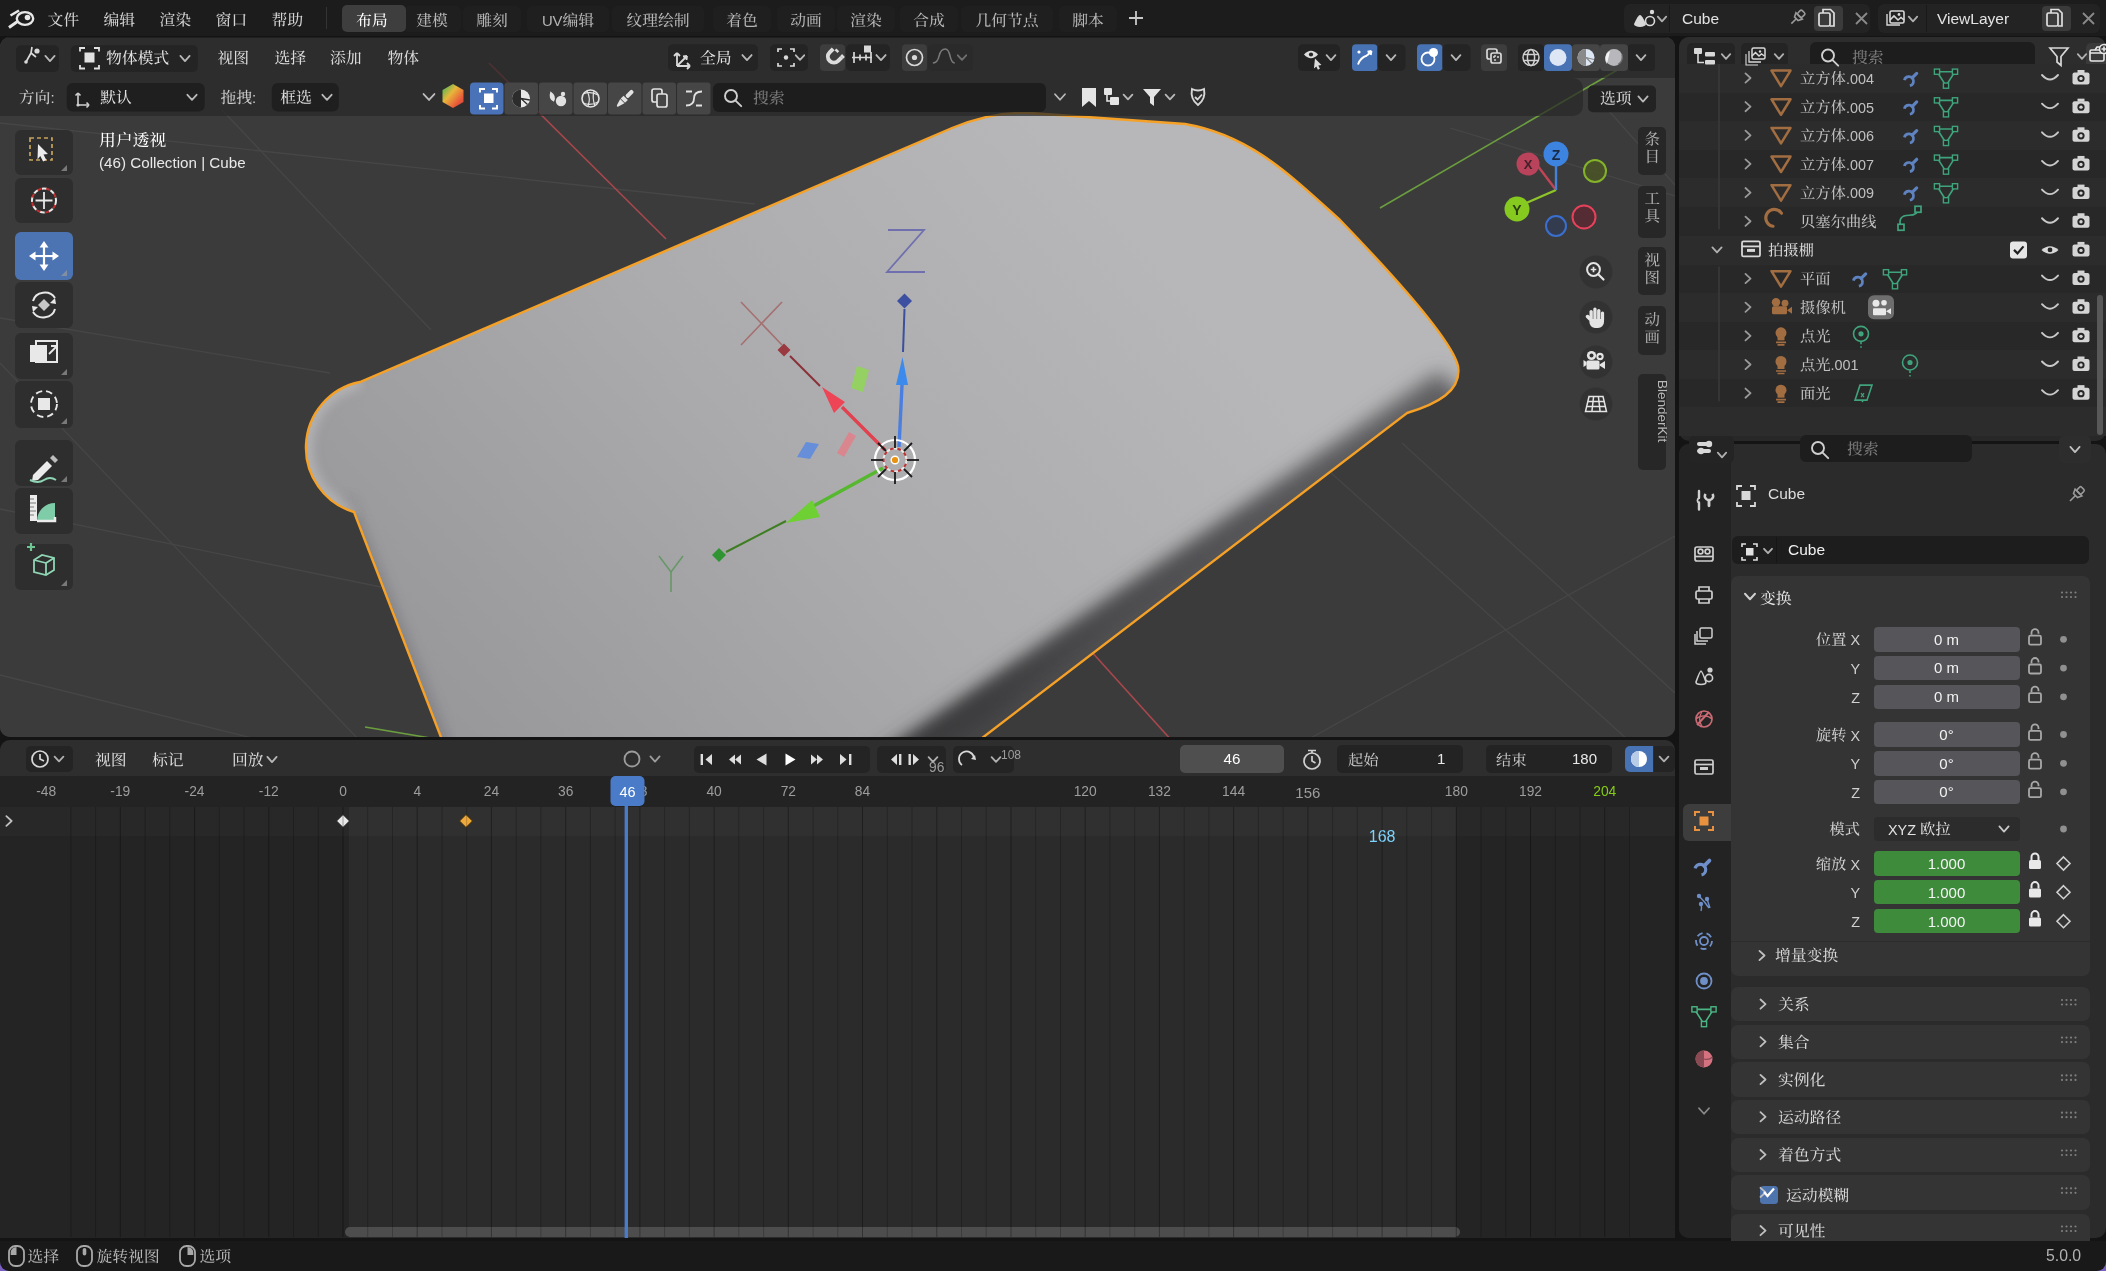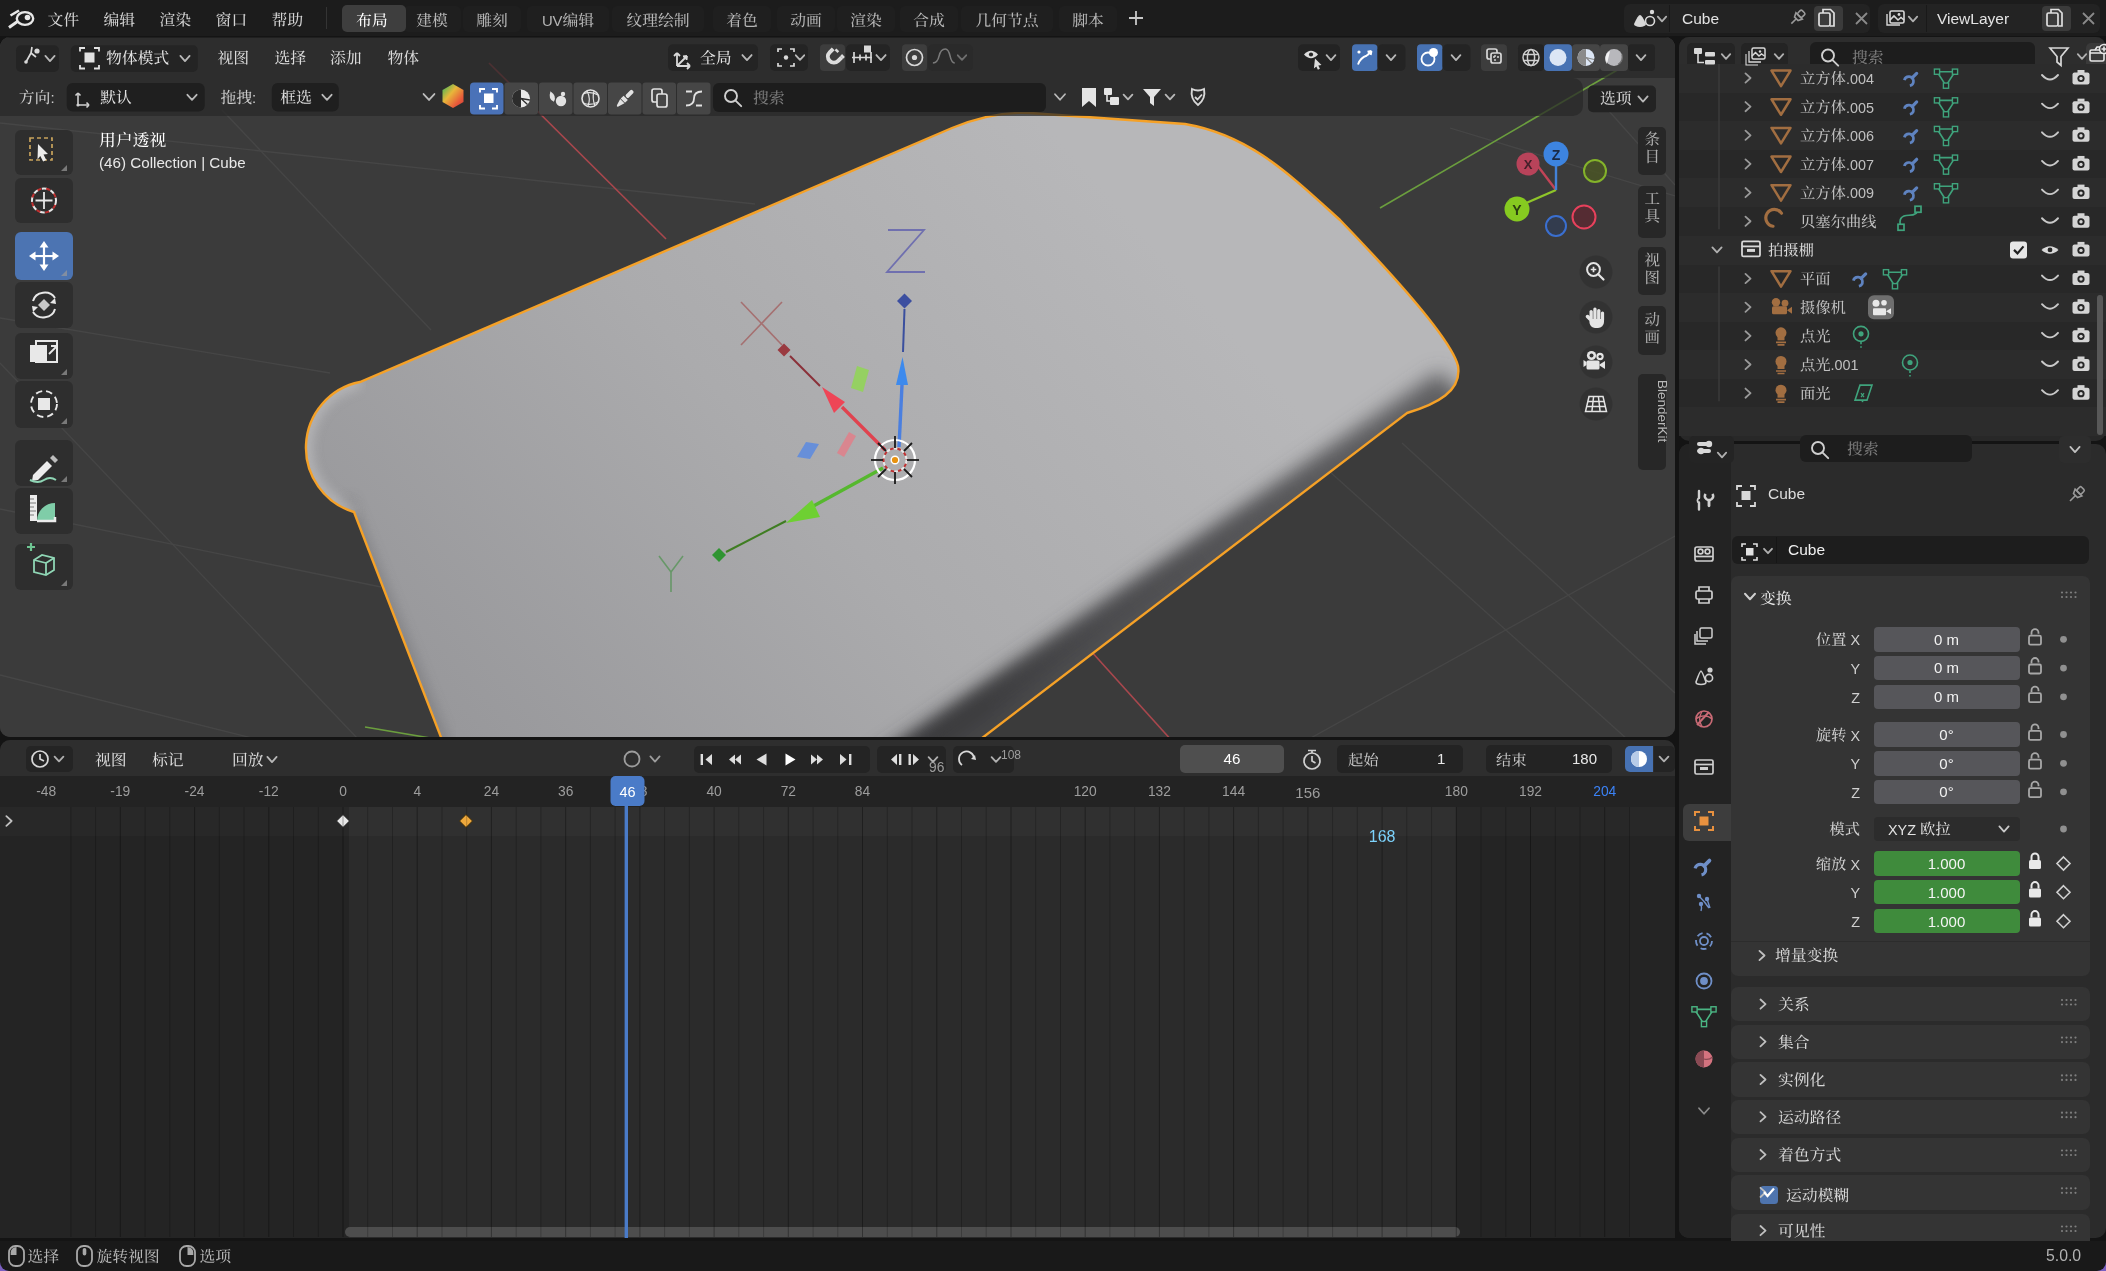--- a/index.html
+++ b/index.html
@@ -117,21 +117,21 @@
 <div class="a lt" style="left:862.54px;top:784px;font-size:13.8px;color:#9d9d9d;transform:translateX(-50%)">84</div>
 <div class="a lt" style="left:936.76px;top:760px;font-size:13.8px;color:#9d9d9d;transform:translateX(-50%)">96</div>
 <div class="a lt" style="left:1010.9799999999999px;top:748px;font-size:12px;color:#9d9d9d;transform:translateX(-50%)">108</div>
 <div class="a lt" style="left:1085.1999999999998px;top:784px;font-size:13.8px;color:#9d9d9d;transform:translateX(-50%)">120</div>
 <div class="a lt" style="left:1159.42px;top:784px;font-size:13.8px;color:#9d9d9d;transform:translateX(-50%)">132</div>
 <div class="a lt" style="left:1233.6399999999999px;top:784px;font-size:13.8px;color:#9d9d9d;transform:translateX(-50%)">144</div>
 <div class="a lt" style="left:1307.86px;top:784px;font-size:15px;color:#9d9d9d;transform:translateX(-50%)">156</div>
 <div class="a lt" style="left:1382.08px;top:828px;font-size:16px;color:#7dd3fc;transform:translateX(-50%)">168</div>
 <div class="a lt" style="left:1456.3px;top:784px;font-size:13.8px;color:#9d9d9d;transform:translateX(-50%)">180</div>
 <div class="a lt" style="left:1530.52px;top:784px;font-size:13.8px;color:#9d9d9d;transform:translateX(-50%)">192</div>
-<div class="a lt" style="left:1604.74px;top:784px;font-size:13.8px;color:#3b82f6;transform:translateX(-50%)">204</div>
+<div class="a lt" style="left:1604.74px;top:784px;font-size:13.8px;color:#84cc16;transform:translateX(-50%)">204</div>
 <div class="a" style="left:345px;top:1227px;width:1115px;height:10px;background:#4d4d4d;border-radius:5px"></div>
 <div class="a" style="left:0px;top:1241px;width:2106px;height:30px;background:#191919;border-radius:0 0 9px 9px"></div>
 <div class="a lt" style="left:2046px;top:1247px;font-size:15.8px;color:#b2b2b2;text-align:center;">5.0.0</div>
 <svg class="a" width="2106" height="1271" viewBox="0 0 2106 1271" style="left:0;top:0;z-index:40">
     <defs>
 <clipPath id="vp">
         <rect x="0" y="37" width="1675" height="700" rx="10"></rect>
       </clipPath>
 <linearGradient id="topface" x1="1060" y1="140" x2="430" y2="700" gradientUnits="userSpaceOnUse">
 <stop offset="0" stop-color="#b7b7b9"></stop>

